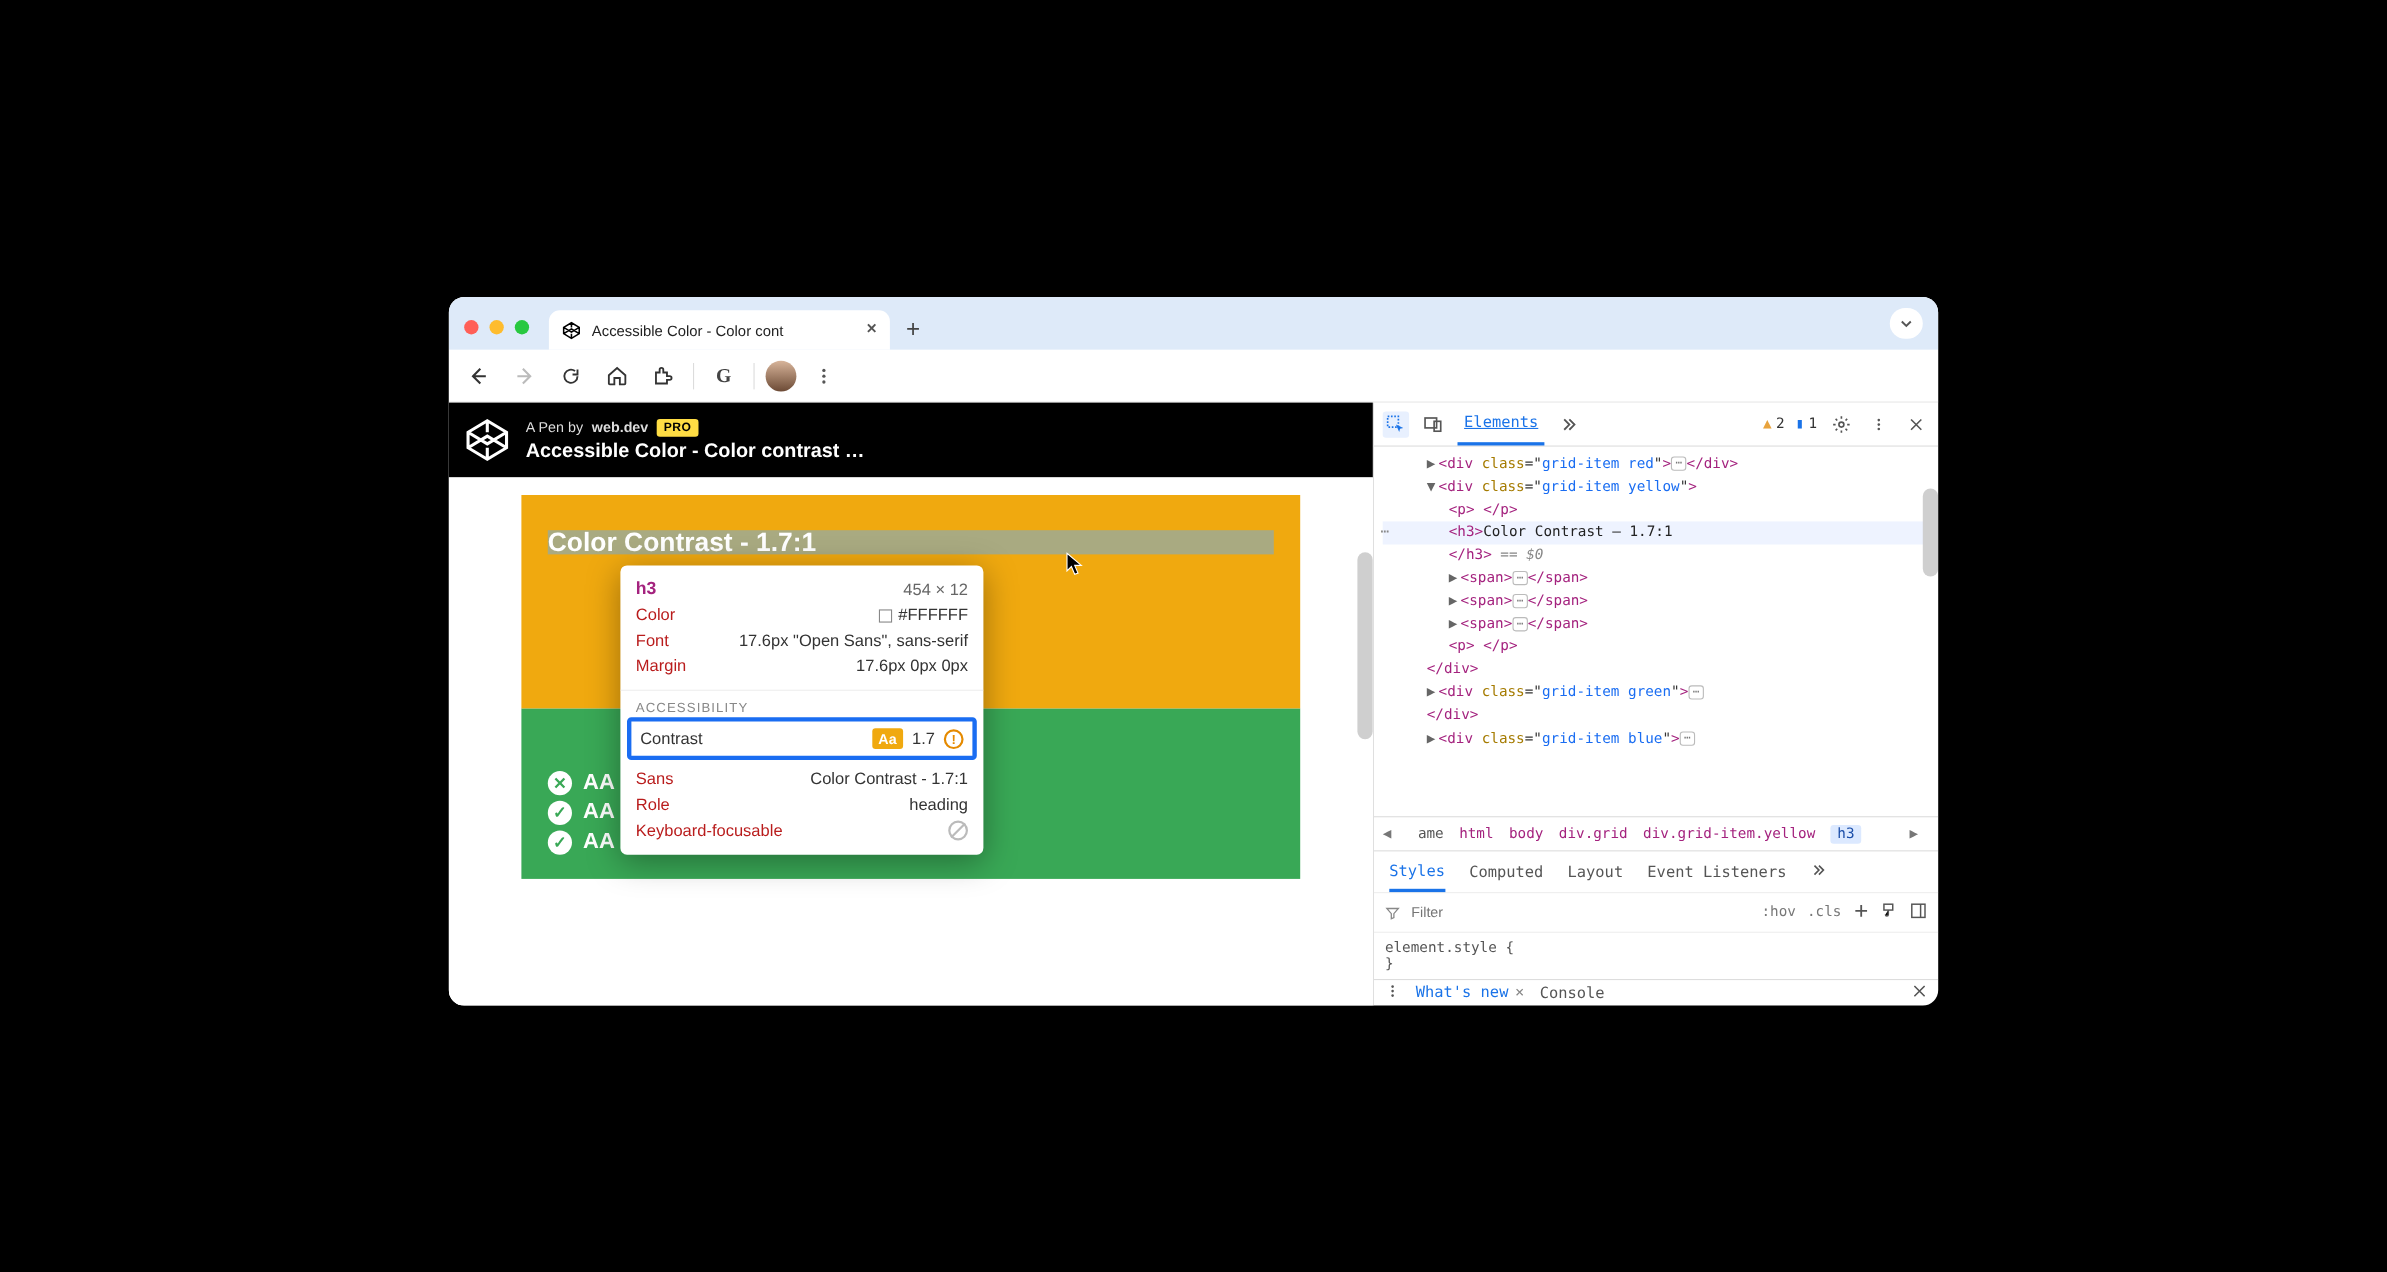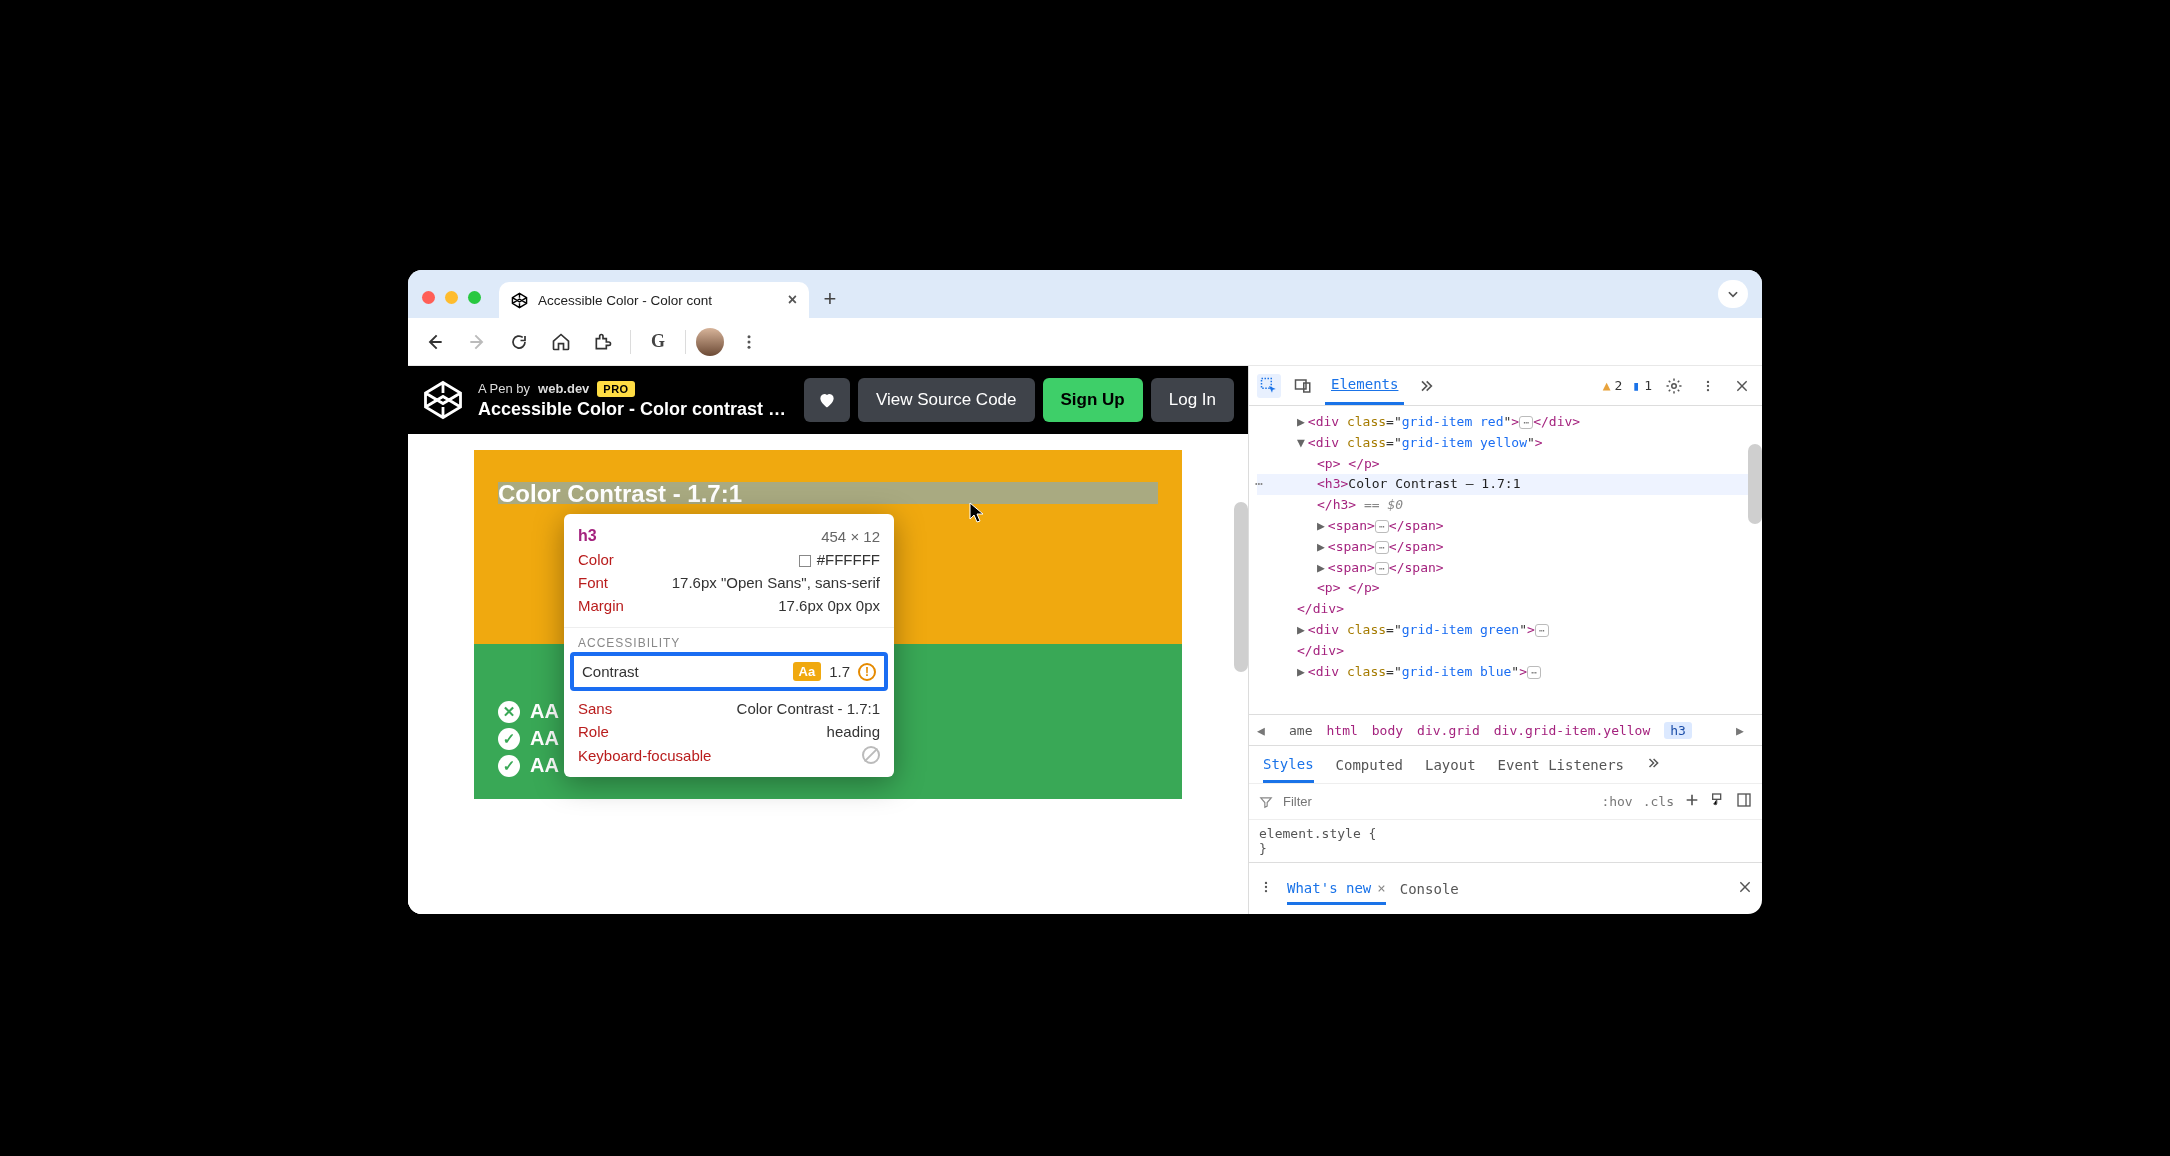--- a/index.html
+++ b/index.html
@@ -125,21 +125,21 @@
 .crumb{height:32px;border-top:1px solid #ddd;border-bottom:1px solid #ddd;display:flex;align-items:center;gap:14px;padding:0 8px;font-size:13px;color:#a4227e;}
 .crumb .plain{color:#555;}
 .crumb .sel{background:#dce9ff;color:#1a4da8;padding:1px 6px;border-radius:3px;}
 .crumb .chev{width:18px;color:#777;}
 
 .styles-tabs{height:38px;display:flex;align-items:center;gap:22px;padding:0 14px;border-bottom:1px solid #eee;font-size:14px;color:#555;}
 .styles-tabs .active{color:#1a73e8;border-bottom:3px solid #1a73e8;padding-bottom:8px;margin-bottom:-9px;}
 .filterbar{height:36px;display:flex;align-items:center;gap:10px;padding:0 10px;border-bottom:1px solid #eee;font-size:13px;color:#777;}
 .filterbar input{border:none;background:transparent;font-size:13px;flex:1;outline:none;}
 .styles-body{padding:6px 10px;font-family:Menlo,Consolas,monospace;font-size:13px;color:#555;}
-.drawer{height:52px;border-top:1px solid #ddd;display:flex;align-items:center;gap:14px;padding:0 10px;font-size:14px;color:#555;}
+.drawer{height:24px;border-top:1px solid #ddd;display:flex;align-items:center;gap:14px;padding:0 10px;font-size:14px;color:#555;}
 .pill{display:flex;align-items:center;gap:6px;}
 .dt-scroll{position:absolute;right:0;top:38px;width:14px;height:80px;background:#cfcfcf;border-radius:7px;}
 .ellips{display:inline-block;border:1px solid #bbb;border-radius:3px;padding:0 3px;font-size:10px;color:#777;line-height:1.1;vertical-align:middle;}
 </style>
 </head>
 <body>
 
 <div class="browser">
 
   <div class="titlebar">
@@ -211,30 +211,20 @@
         <svg class="cp-logo" viewBox="0 0 24 24">
             <path fill="none" stroke="#fff" stroke-width="1.6" d="M12 2 22 8v8L12 22 2 16V8zM2 8l10 6 10-6M2 16l10-6 10 6M12 2v6M12 22v-6"></path>
           </svg>
         <div class="cp-meta">
           <div class="cp-by">
             <span>A Pen by </span>
             <span style="font-weight:600">web.dev</span>
             <span class="pro-badge">PRO</span>
           </div>
           <div class="cp-title">Accessible Color - Color contrast …</div>
-        </div>
-        <div class="cp-actions">
-          <div class="btn icon">
-              <svg width="20" height="20" viewBox="0 0 24 24">
-                <path fill="#fff" d="M12 21s-8-5.3-8-11a5 5 0 0 1 8-4 5 5 0 0 1 8 4c0 5.7-8 11-8 11z"></path>
-              </svg>
-            </div>
-          <div class="btn">View Source Code</div>
-          <div class="btn green">Sign Up</div>
-          <div class="btn">Log In</div>
         </div>
       </div>
 
       <div class="pen-body">
         <div class="grid-item yellow">
           <div class="hl"></div>
           <h3>Color Contrast - 1.7:1</h3>
 
           <svg class="cursor" width="18" height="22" viewBox="0 0 18 22">
               <path fill="#000" stroke="#fff" stroke-width="1" d="M1 1l0 16 4-4 3 7 3-1-3-7 6 0z"></path>

